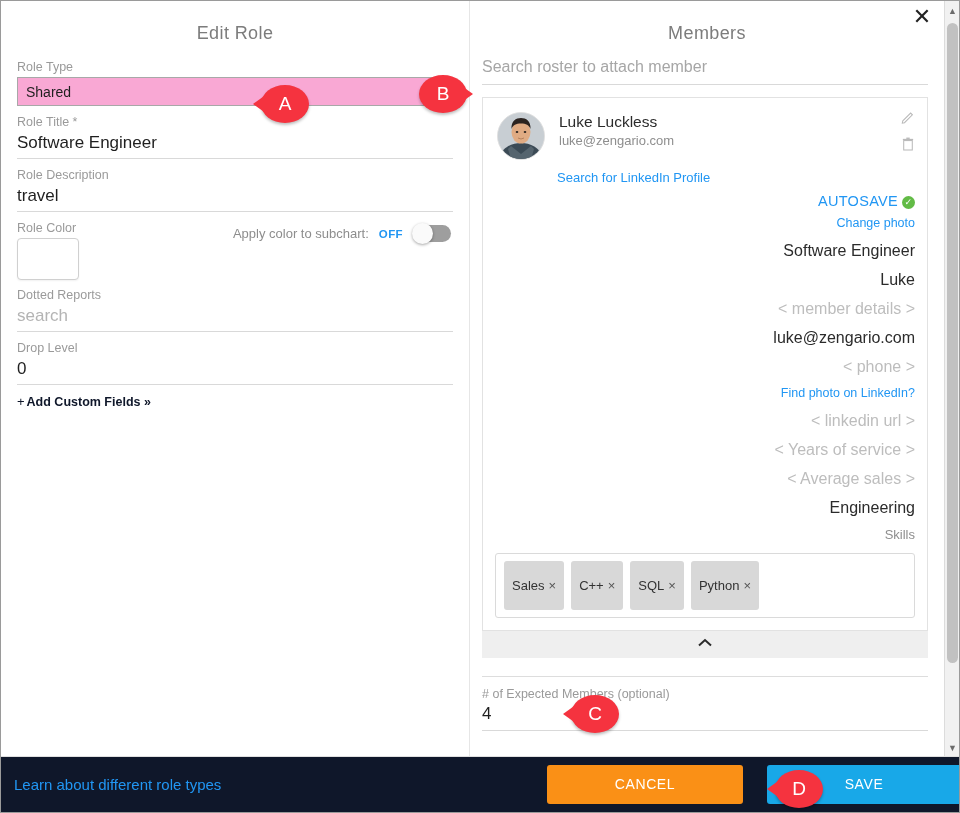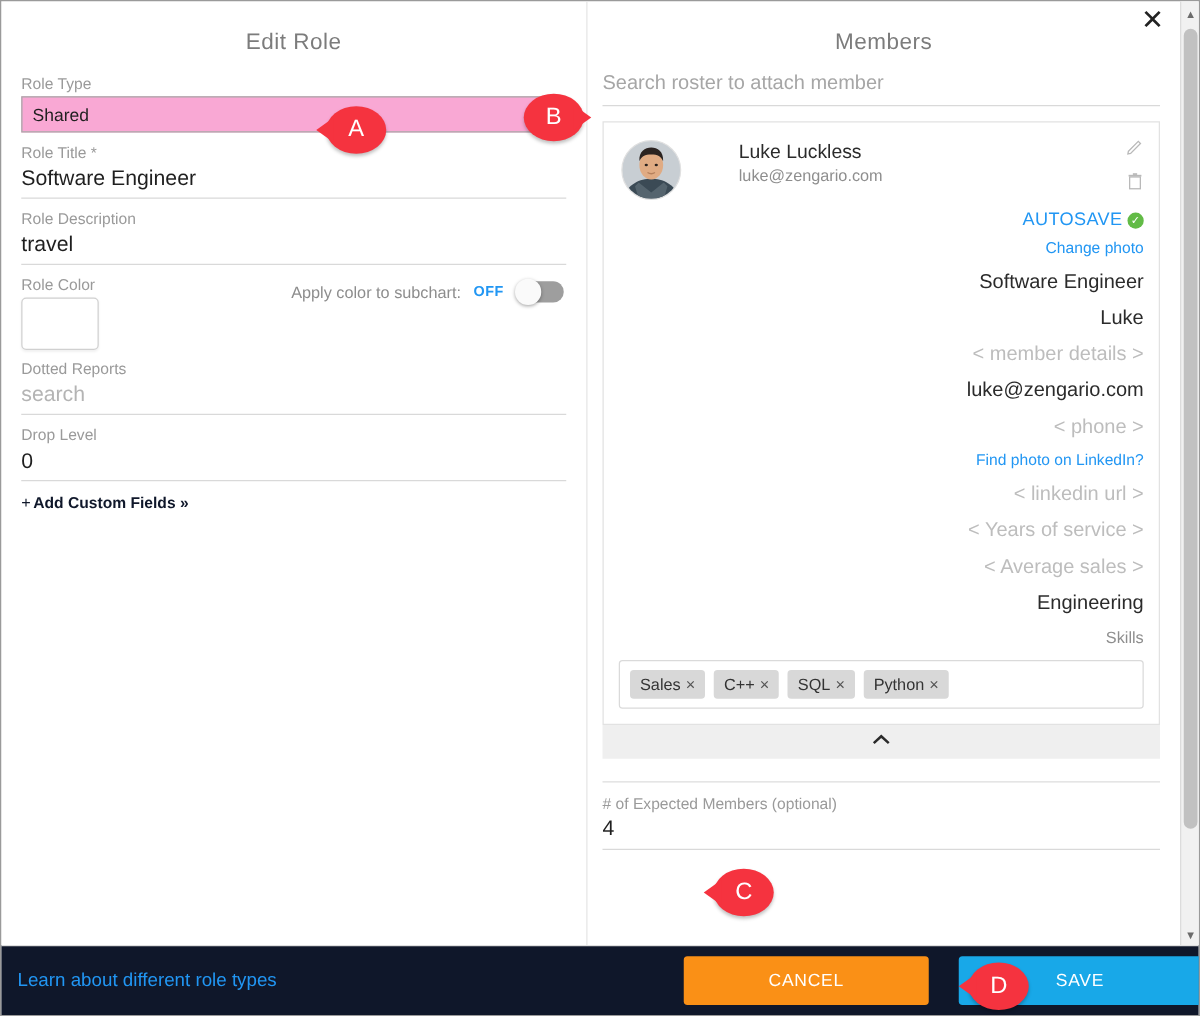--- a/index.html
+++ b/index.html
@@ -91,21 +91,21 @@
   .addfields .plus{font-weight:400;font-size:13px;margin-right:2px;}
   .search-roster{
     font-size:16px;color:#a6a6a6;border-bottom:1px solid #d9d9d9;
     padding:0 0 8px 0;margin:14px 16px 0 12px;
   }
 
   .member-card{
     margin:12px 16px 0 12px;border:1px solid #e2e2e2;background:#fff;
     position:relative;
   }
-  .mc-head{display:flex;align-items:flex-start;padding:14px 14px 0 14px;gap:32px;}
+  .mc-head{display:flex;align-items:flex-start;padding:14px 14px 0 14px;}
   .avatar{
     width:46px;height:46px;border-radius:50%;overflow:hidden;flex:none;
     border:1px solid #e0e0e0;background:#cfd4d8;position:relative;
   }
   .mc-name{margin-left:14px;}
   .mc-name .n{font-size:15.5px;color:#2b2b2b;line-height:20px;}
   .mc-name .e{font-size:13px;color:#8e8e8e;line-height:18px;}
   .mc-actions{position:absolute;right:10px;top:12px;width:18px;text-align:center;color:#b9b9b9;}
   .mc-actions div{cursor:pointer;margin-bottom:9px;}
   .linkedin-search{
@@ -126,21 +126,21 @@
   .detail.link{color:#2196f3;font-size:12.5px;line-height:25px;cursor:pointer;}
   .detail.muted{color:#bdbdbd;}
   .detail.small{font-size:13px;color:#8e8e8e;line-height:26px;}
 
   .skillbox{
     margin:5px 12px 12px 12px;border:1px solid #dadada;border-radius:3px;
     padding:7px 8px;display:flex;gap:7px;flex-wrap:wrap;background:#fff;
   }
   .tag{
     background:#d8d8d8;color:#333;font-size:13px;border-radius:3px;
-    padding:3px 8px;line-height:17px;
+    padding:16px 8px;line-height:17px;
   }
   .tag .x{color:#555;margin-left:4px;cursor:pointer;}
 
   .collapse-bar{
     margin:0 16px 0 12px;background:#efefef;height:27px;text-align:center;
     line-height:27px;font-size:12px;color:#333;cursor:pointer;
   }
   .expected{
     margin:18px 16px 0 12px;border-top:1px solid #dddddd;padding-top:10px;
   }
@@ -275,20 +275,21 @@
             <div>
               <svg width="12" height="14" viewBox="0 0 14 16">
                   <rect x="2" y="4" width="10" height="11" fill="none" stroke="#b9b9b9" stroke-width="1.2"></rect>
                   <rect x="1" y="2" width="12" height="1.6" fill="#b9b9b9"></rect>
                   <rect x="5" y="0.5" width="4" height="1.6" fill="#b9b9b9"></rect>
                 </svg>
             </div>
           </div>
         </div>
 
+        <div class="linkedin-search">Search for LinkedIn Profile</div>
 
         <div class="autosave">
           <span>AUTOSAVE</span><span class="chk">✓</span>
         </div>
 
         <div class="detail link">Change photo</div>
 
         <div id="details-list">
             <div class="detail">Software Engineer</div>
             <div class="detail">Luke</div>

